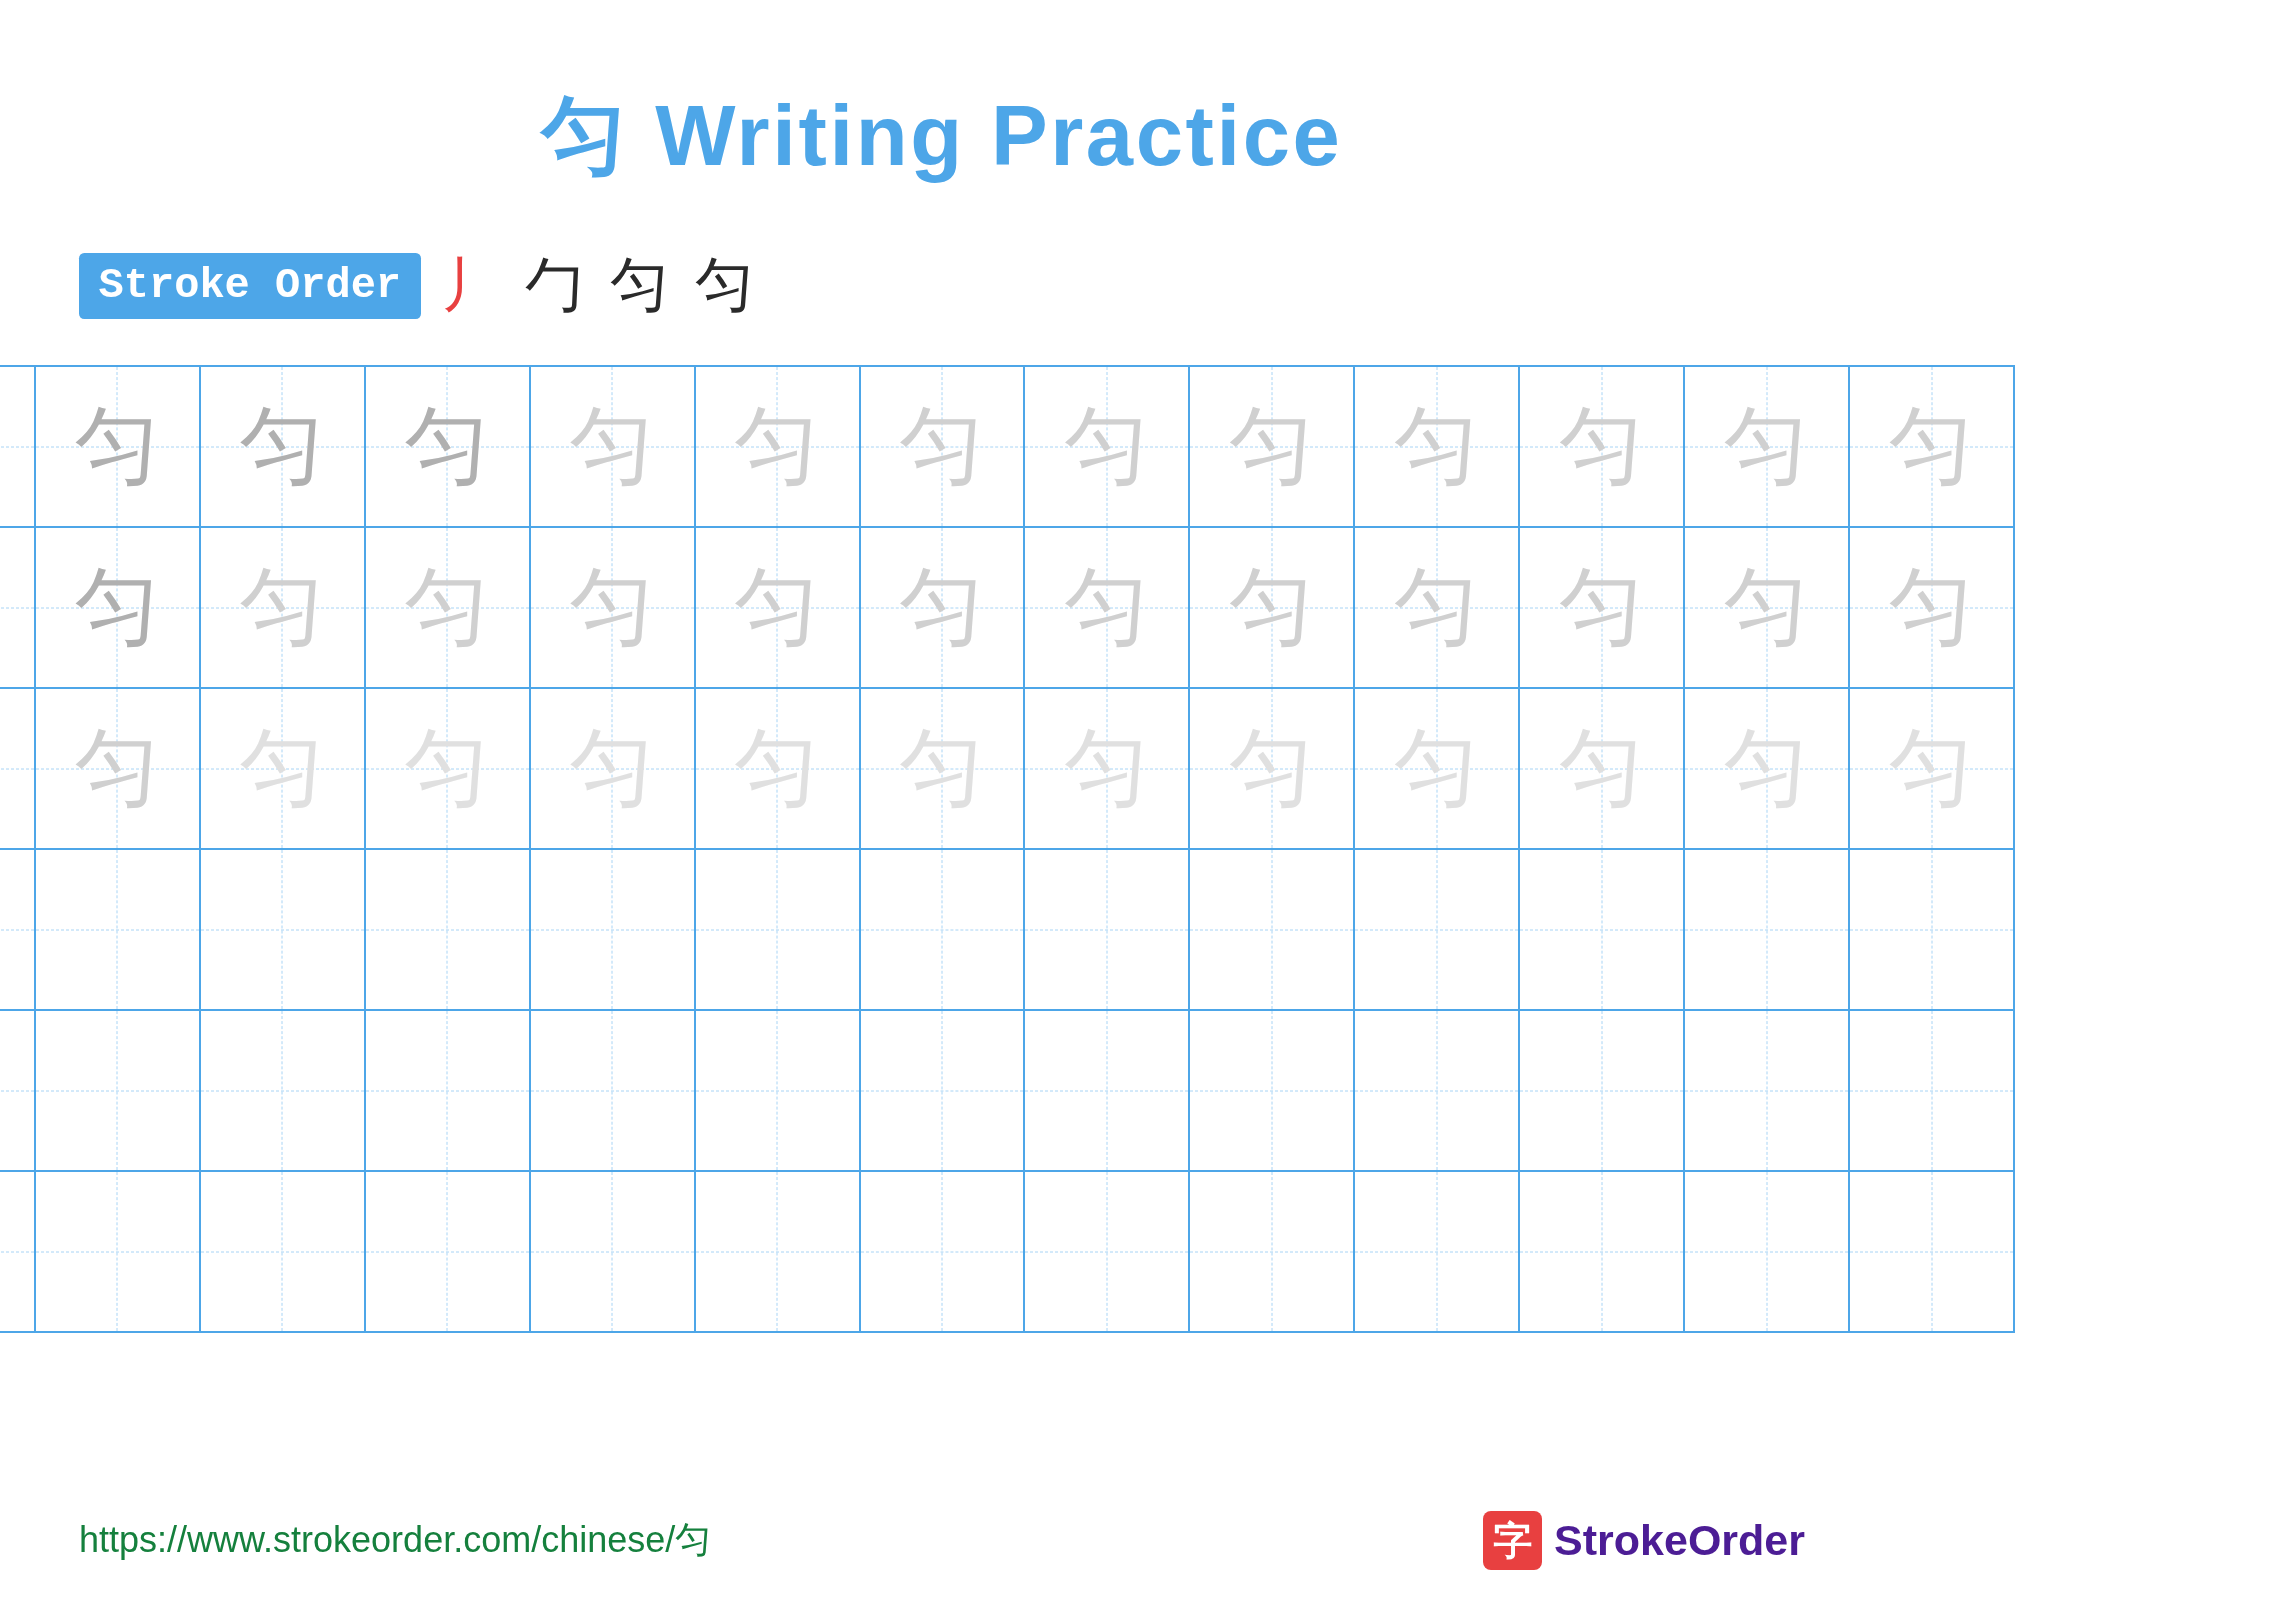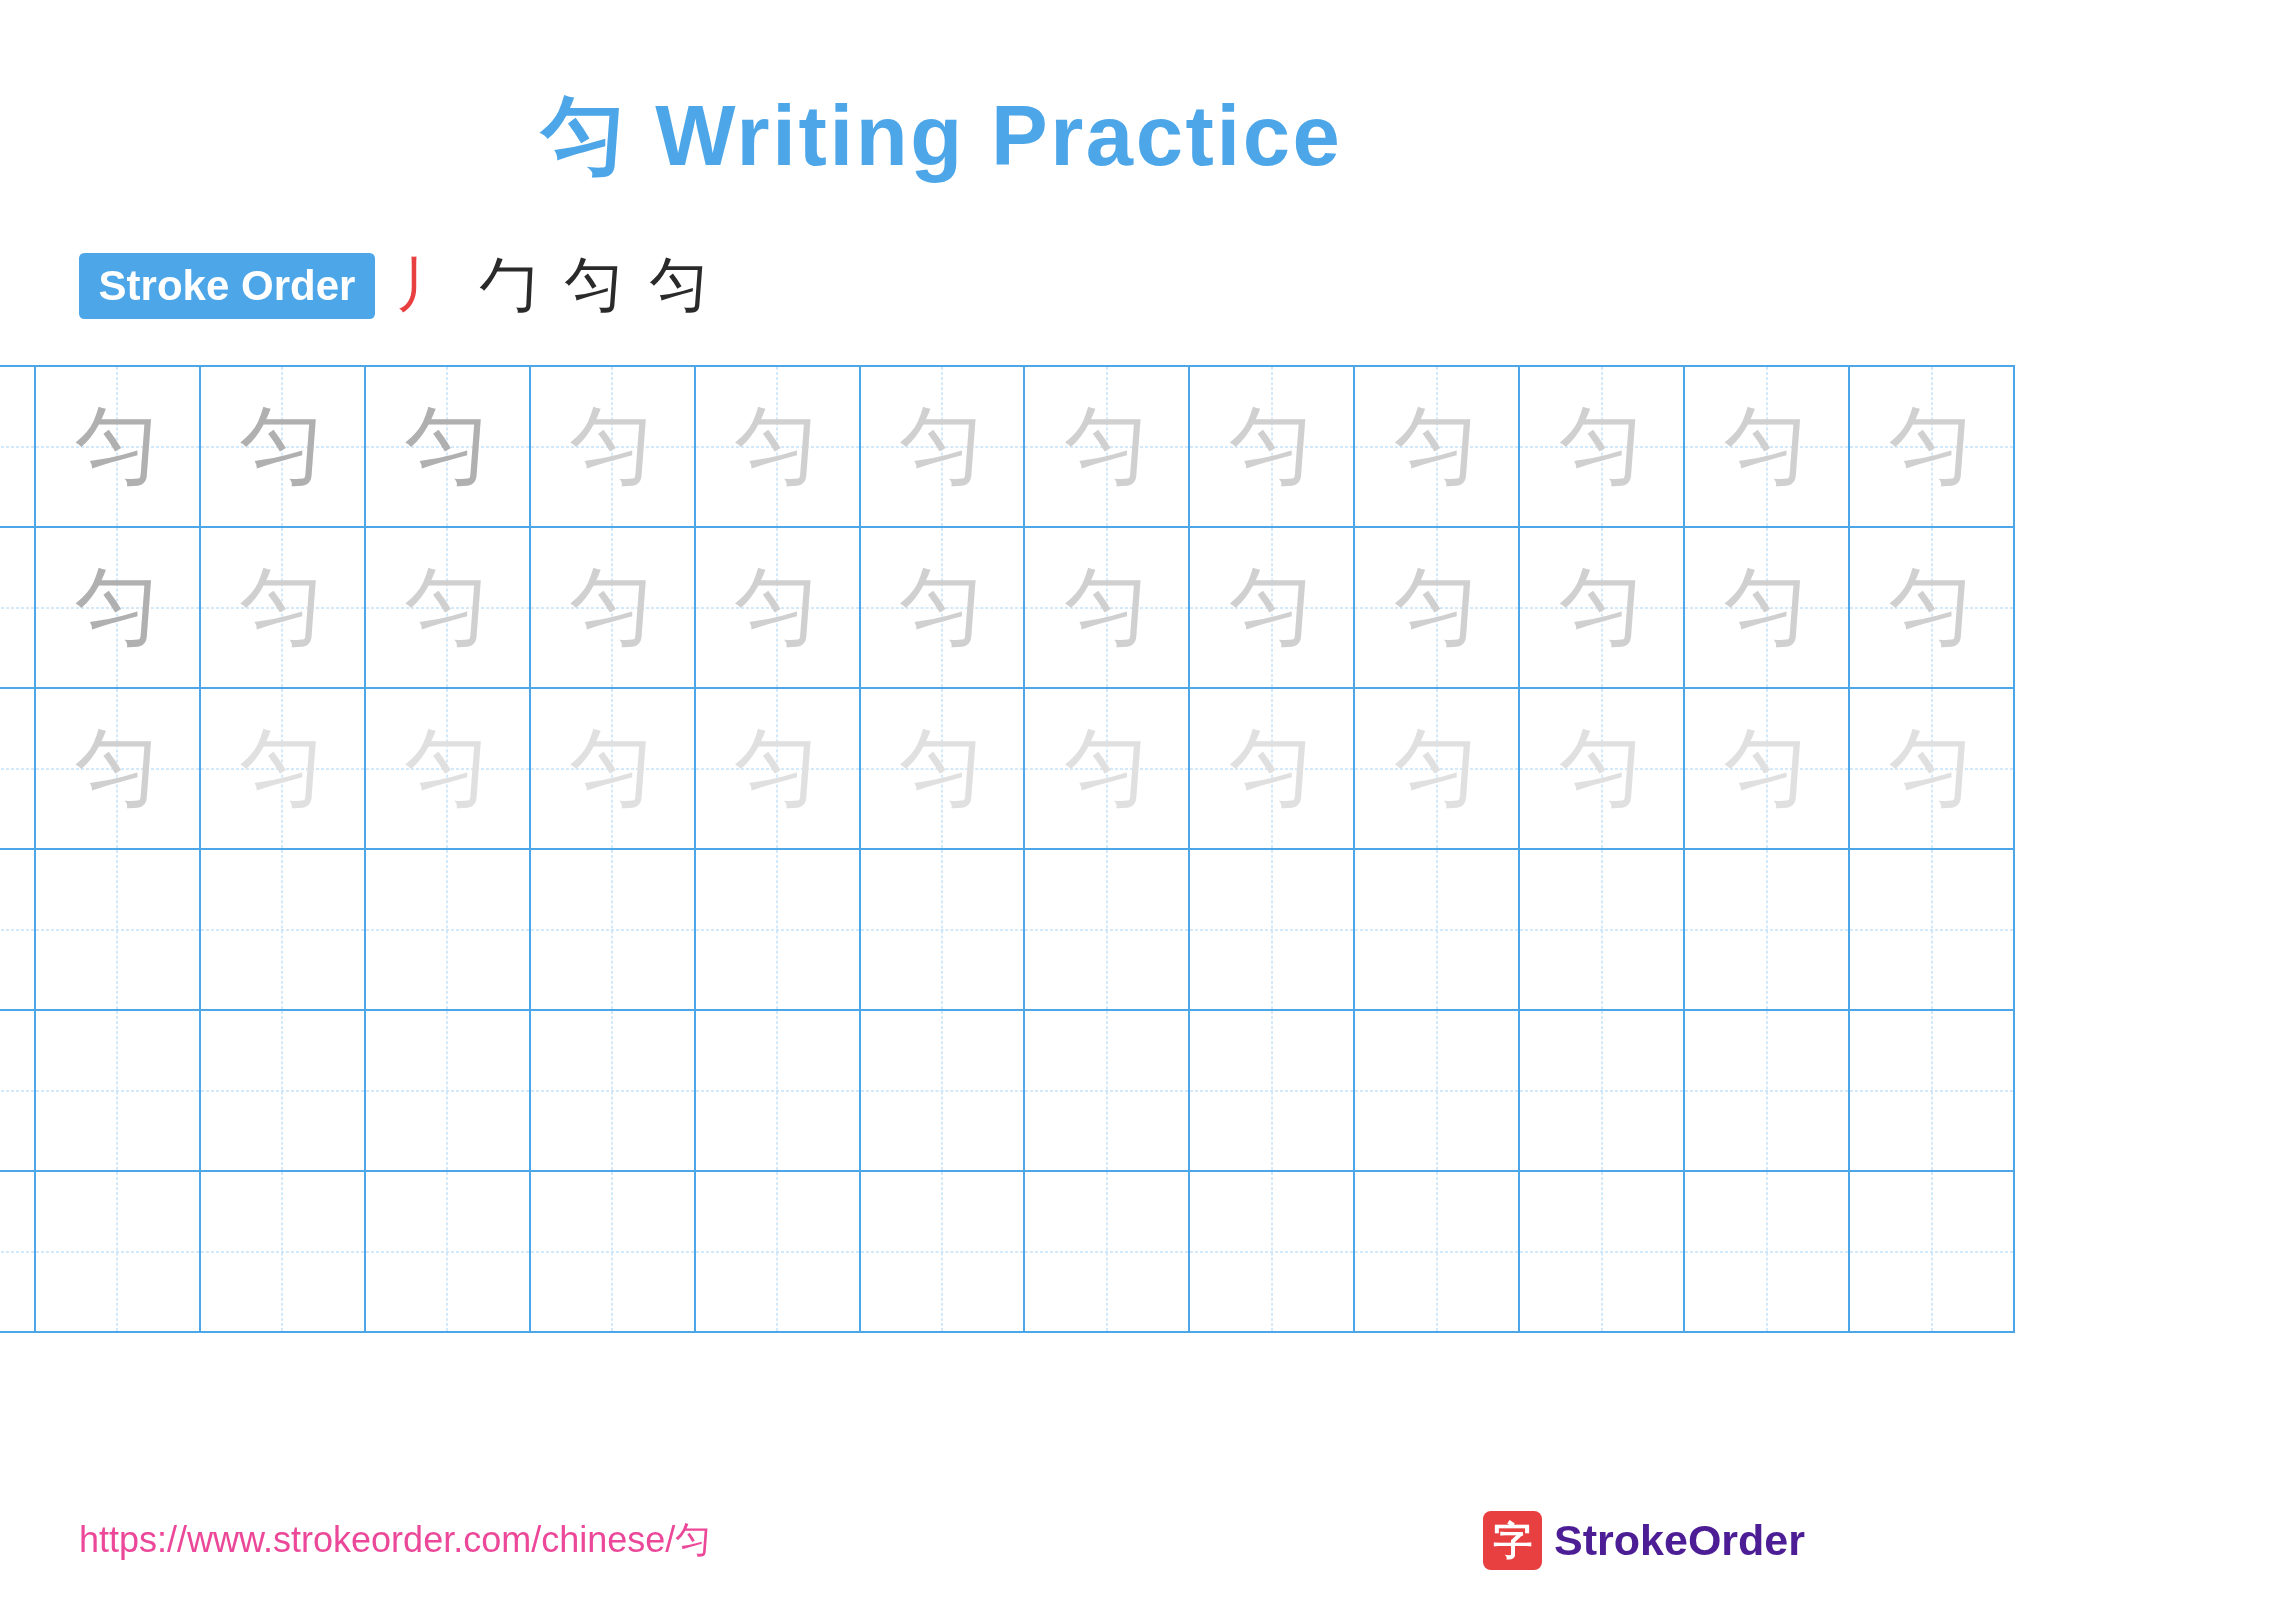--- a/index.html
+++ b/index.html
@@ -43,20 +43,21 @@
       gap: 19.6px;
     }
 
     .stroke-order-badge {
       background: #4da6e8;
       color: #fff;
       font-size: 42px;
       font-weight: bold;
       padding: 9.2px 19.6px;
       border-radius: 5.2px;
+      font-family: Liberation Mono, monospace;
     }
 
     .stroke-steps {
       display: flex;
       align-items: center;
       gap: 26px;
       font-size: 59px;
     }
 
     .stroke-step-1 { color: #e84040; }
@@ -146,21 +147,21 @@
       left: 0;
       right: 0;
       display: flex;
       align-items: center;
       justify-content: space-between;
       padding: 0 79px;
     }
 
     .footer-url {
       font-size: 36px;
-      color: #ec4899;
+      color: #15803d;
     }
 
     .footer-logo {
       display: flex;
       align-items: center;
       gap: 11.8px;
     }
 
     .footer-logo-icon {
       width: 59px;

